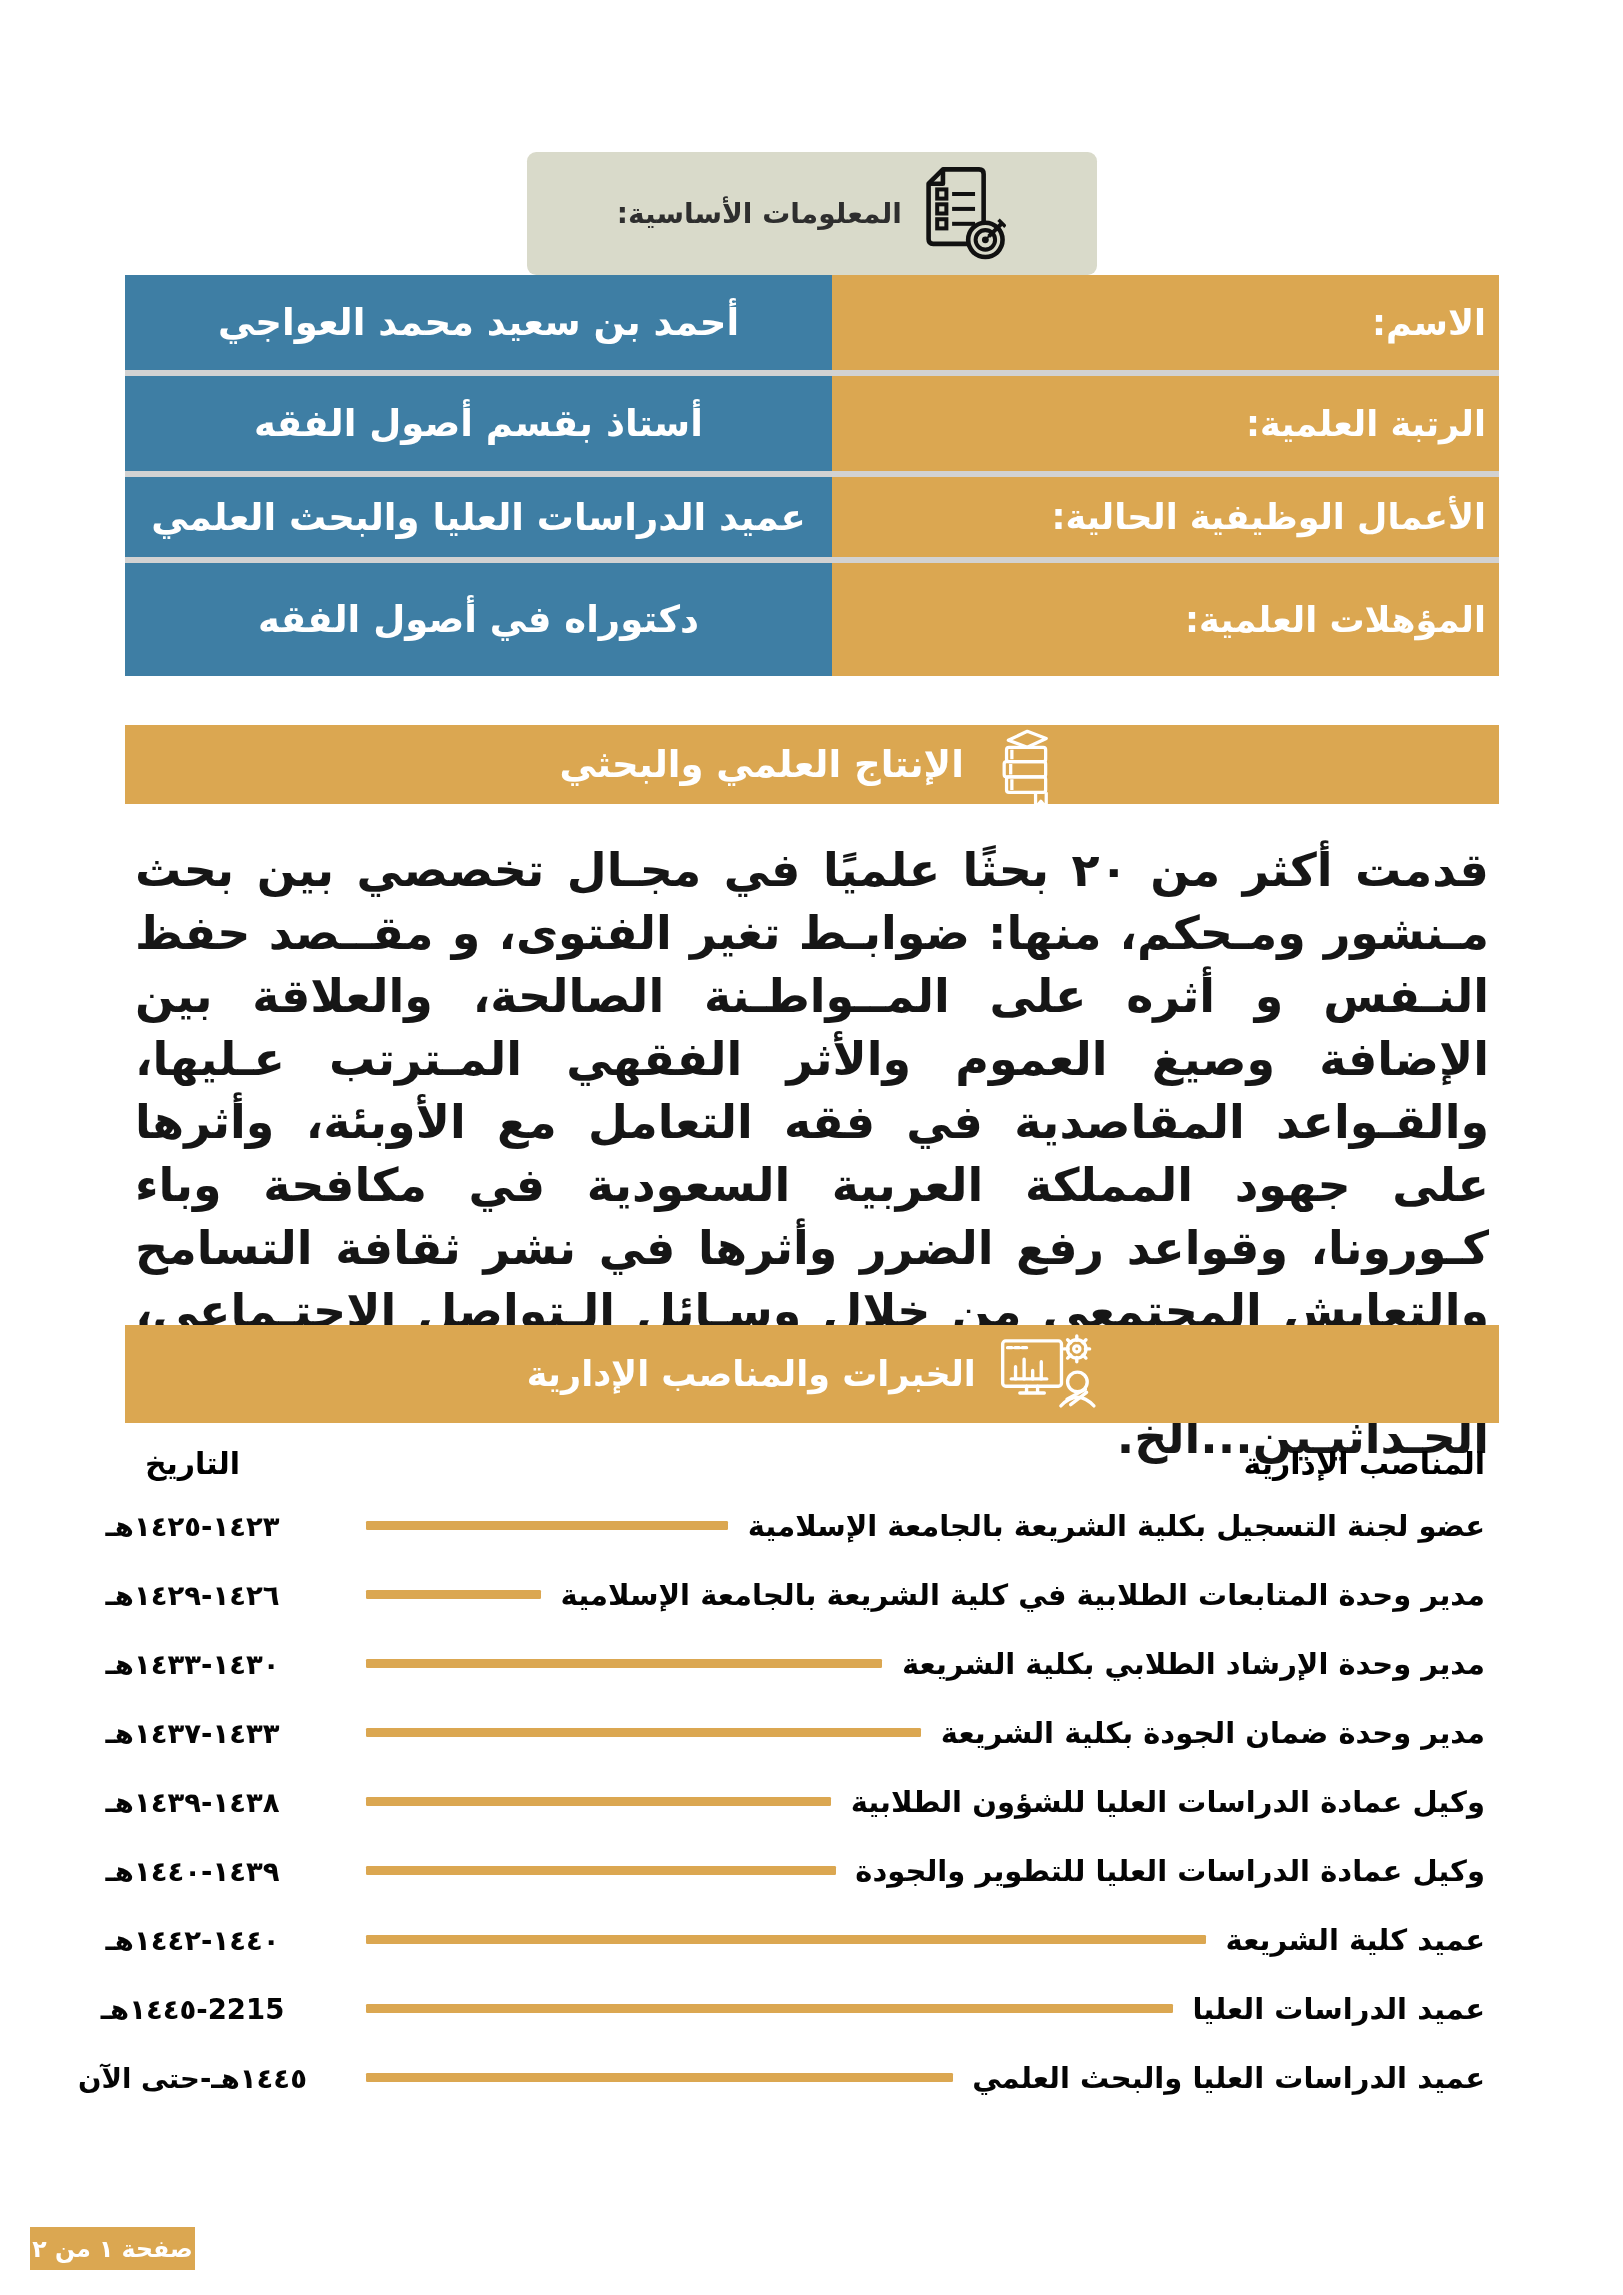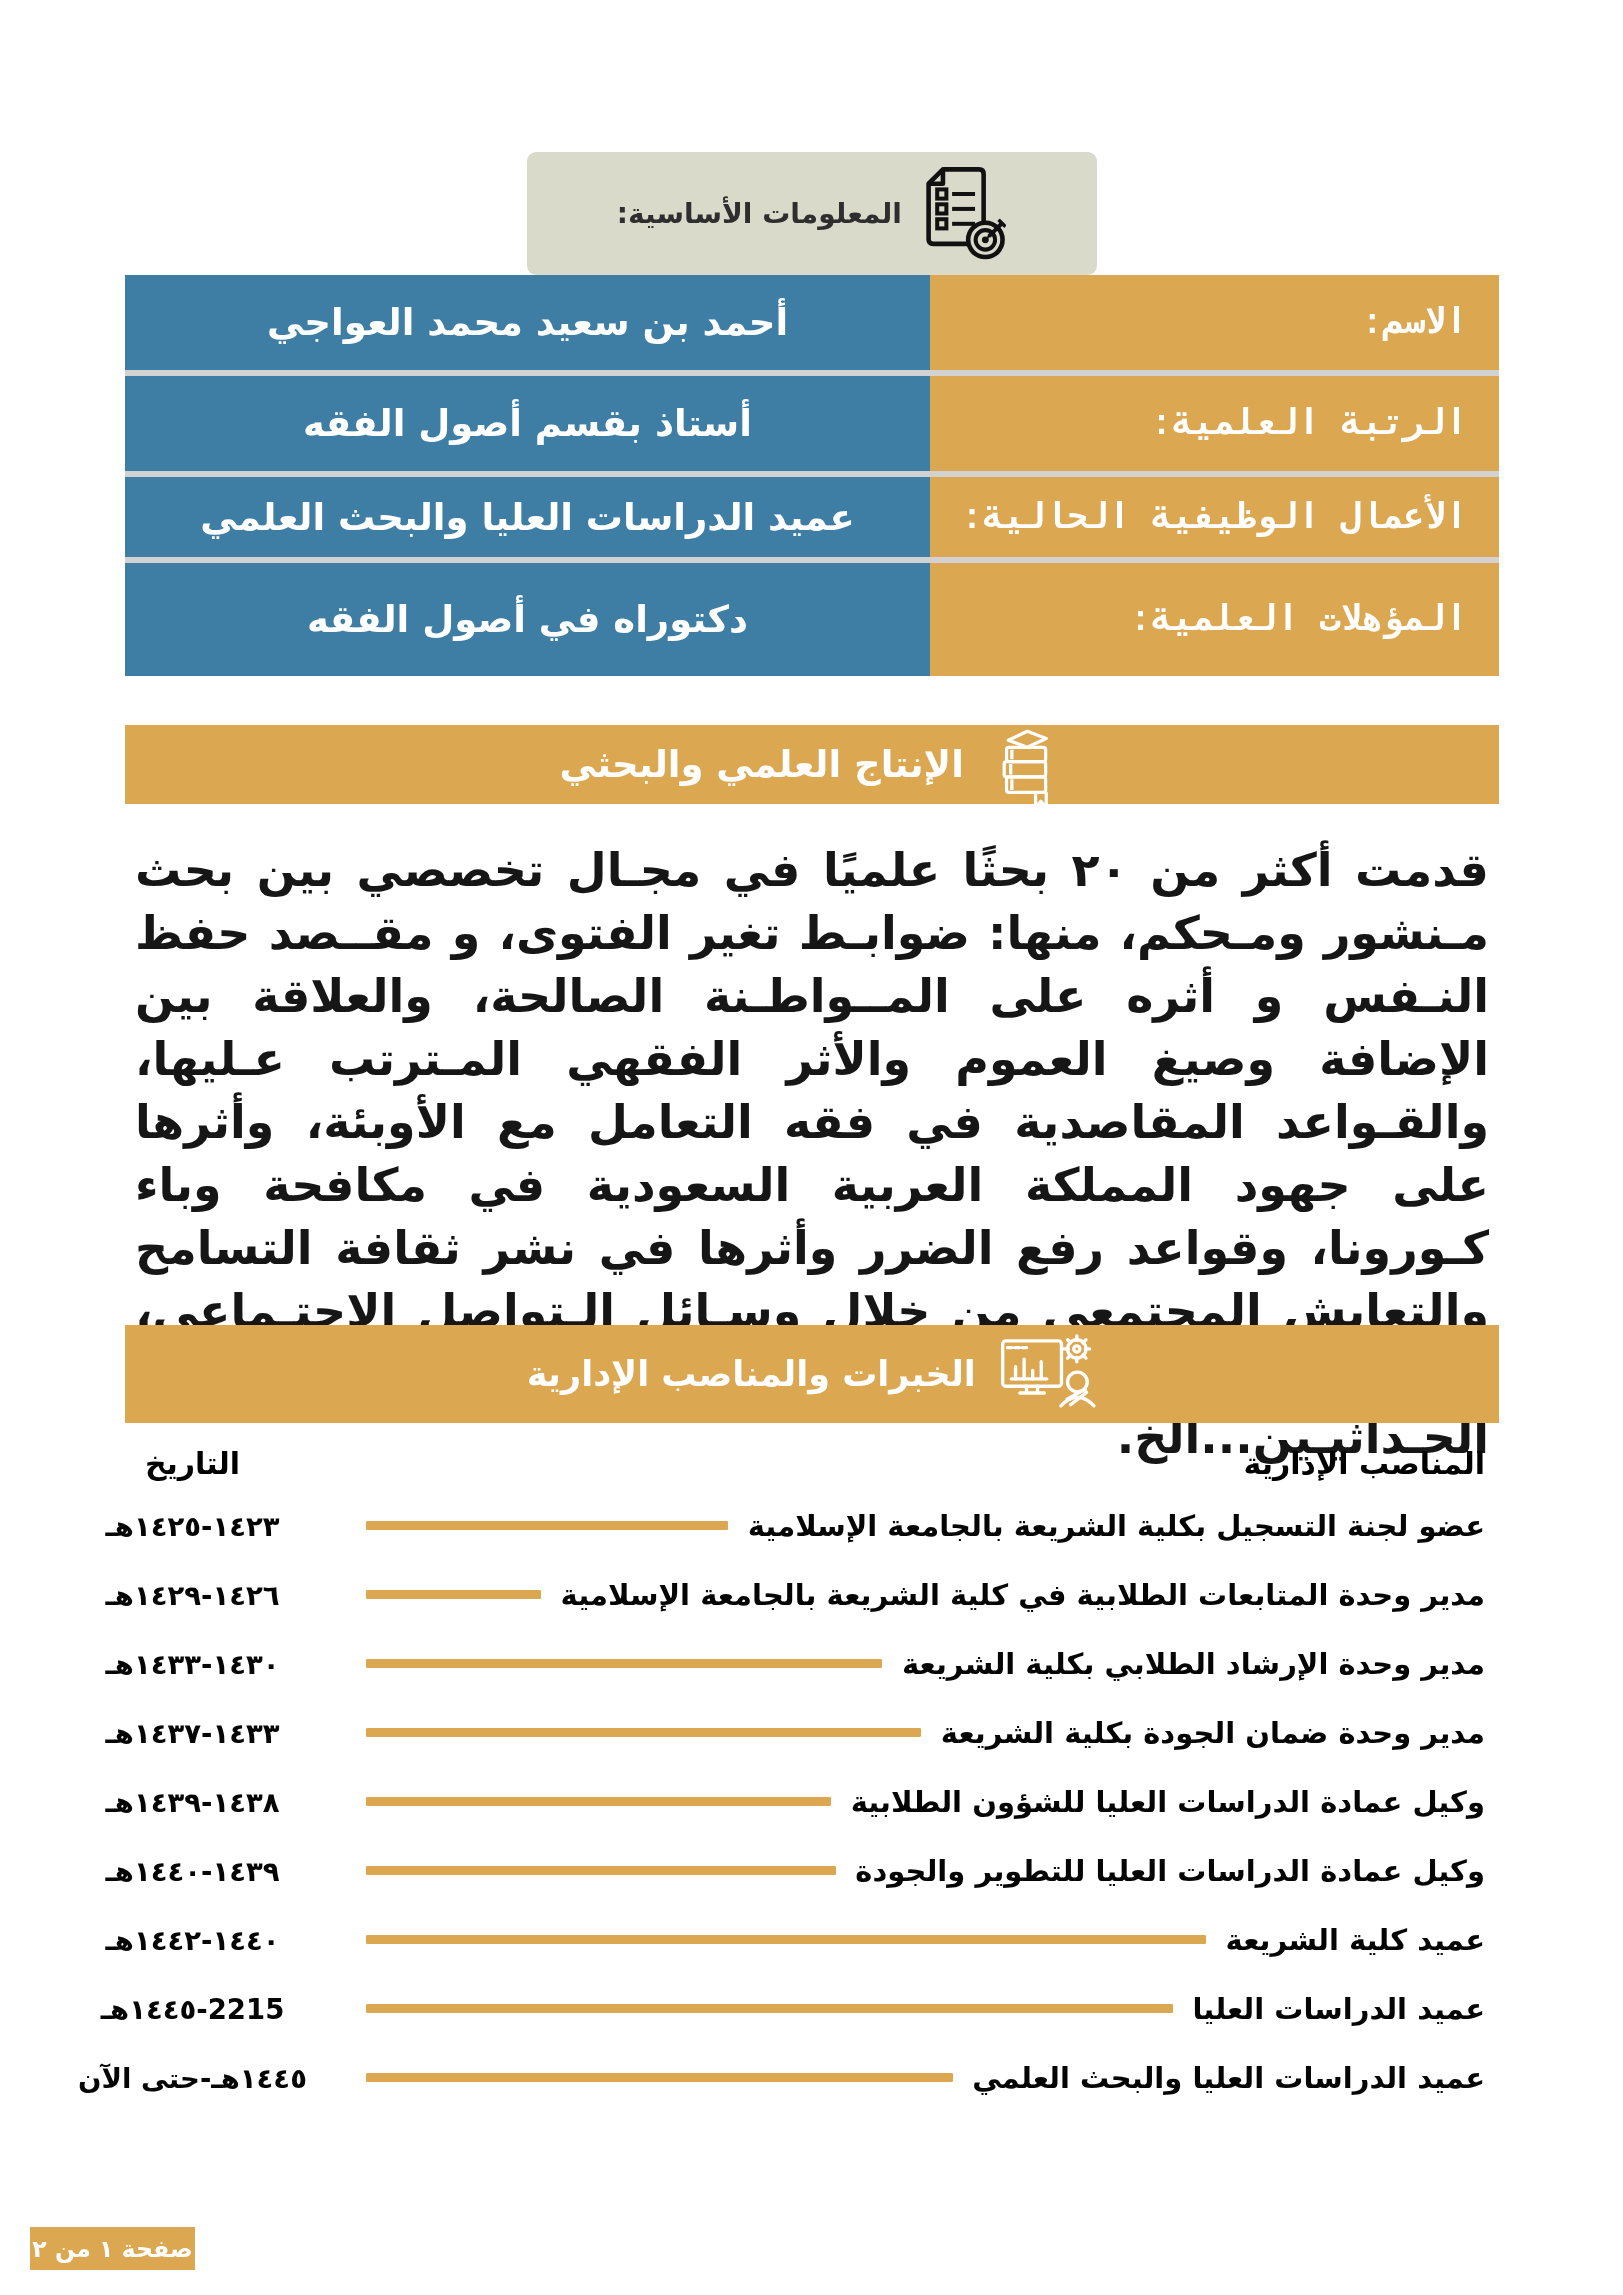--- a/index.html
+++ b/index.html
@@ -16,22 +16,22 @@
   .header-box .title{font-size:28px;color:#2e2e2e;}
   
   .info-table{position:absolute;top:275px;right:124px;width:1374px;display:flex;flex-direction:column;}
   .info-row{display:flex;box-sizing:border-box;}
   .info-row:not(:first-child){border-top:6.5px solid #D2D2D2;}
   .info-row:nth-child(1){height:95px;}
   .info-row:nth-child(2){height:101px;}
   .info-row:nth-child(3){height:86px;}
   .info-row:nth-child(4){height:119px;}
   .info-label{
-    width:569px;background:var(--gold,#DBA751);color:#fff;display:flex;align-items:center;
-    justify-content:flex-start;padding-right:32px;box-sizing:border-box;font-size:35px;font-family:Liberation Mono, monospace;
+    width:667px;background:var(--gold,#DBA751);color:#fff;display:flex;align-items:center;
+    justify-content:flex-start;padding-right:13px;box-sizing:border-box;font-size:35px;
   }
   .info-value{
     flex:1;background:var(--blue,#3E7EA4);color:#ffffff;display:flex;align-items:center;
     justify-content:center;text-align:center;font-size:37px;padding:3.9px 15.7px;box-sizing:border-box;
   }
   
   .banner{
     position:absolute;right:124px;width:1374px;background:var(--gold,#DBA751);
     display:flex;align-items:center;justify-content:center;gap:23.6px;color:#fff;
   }

